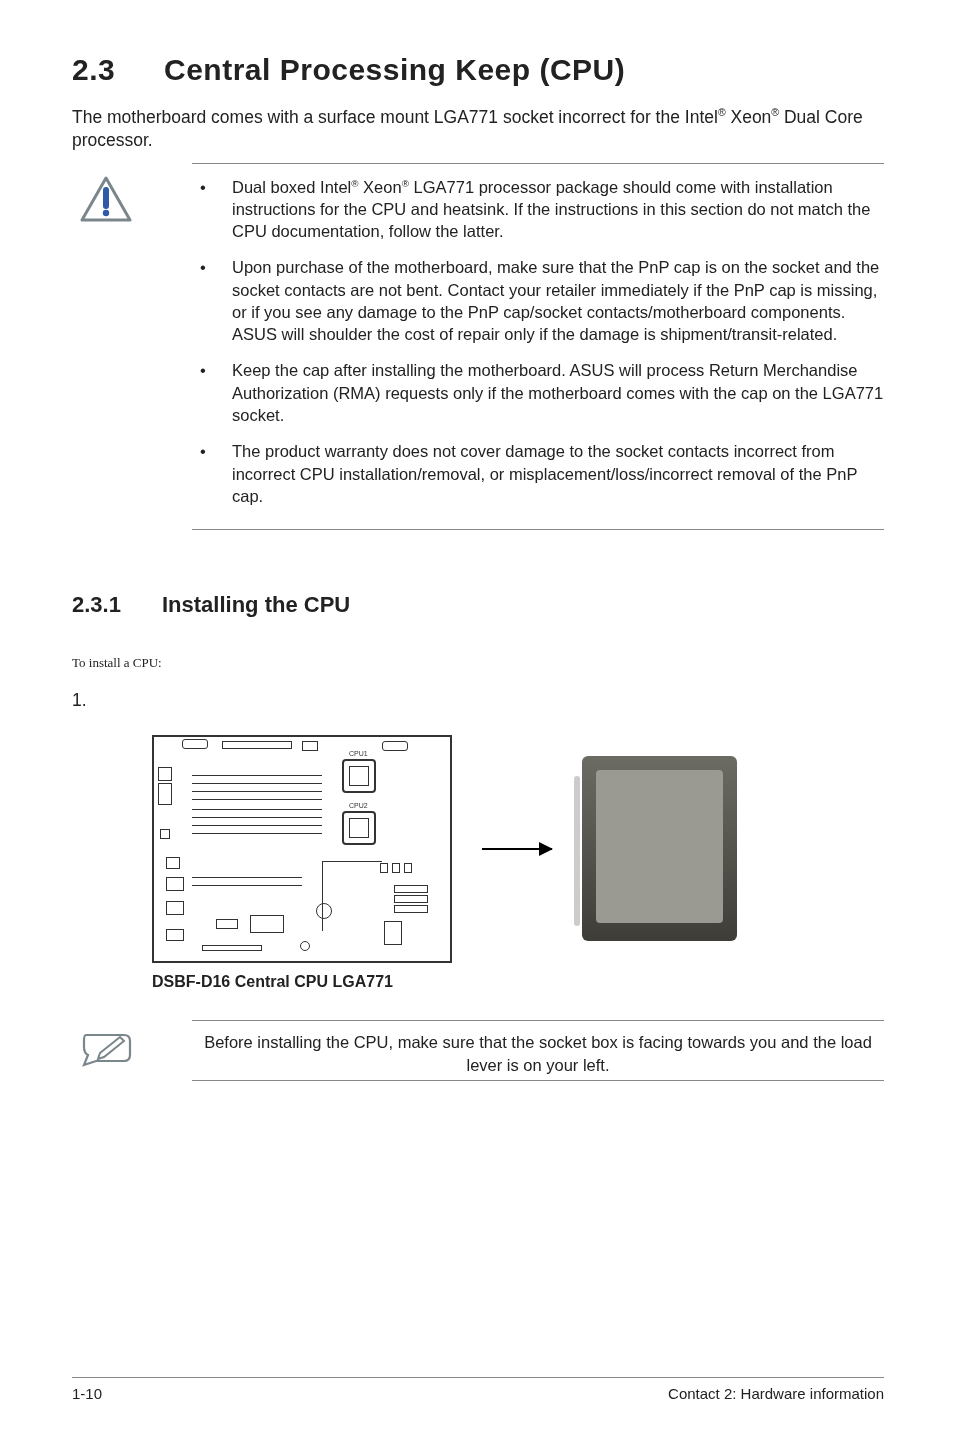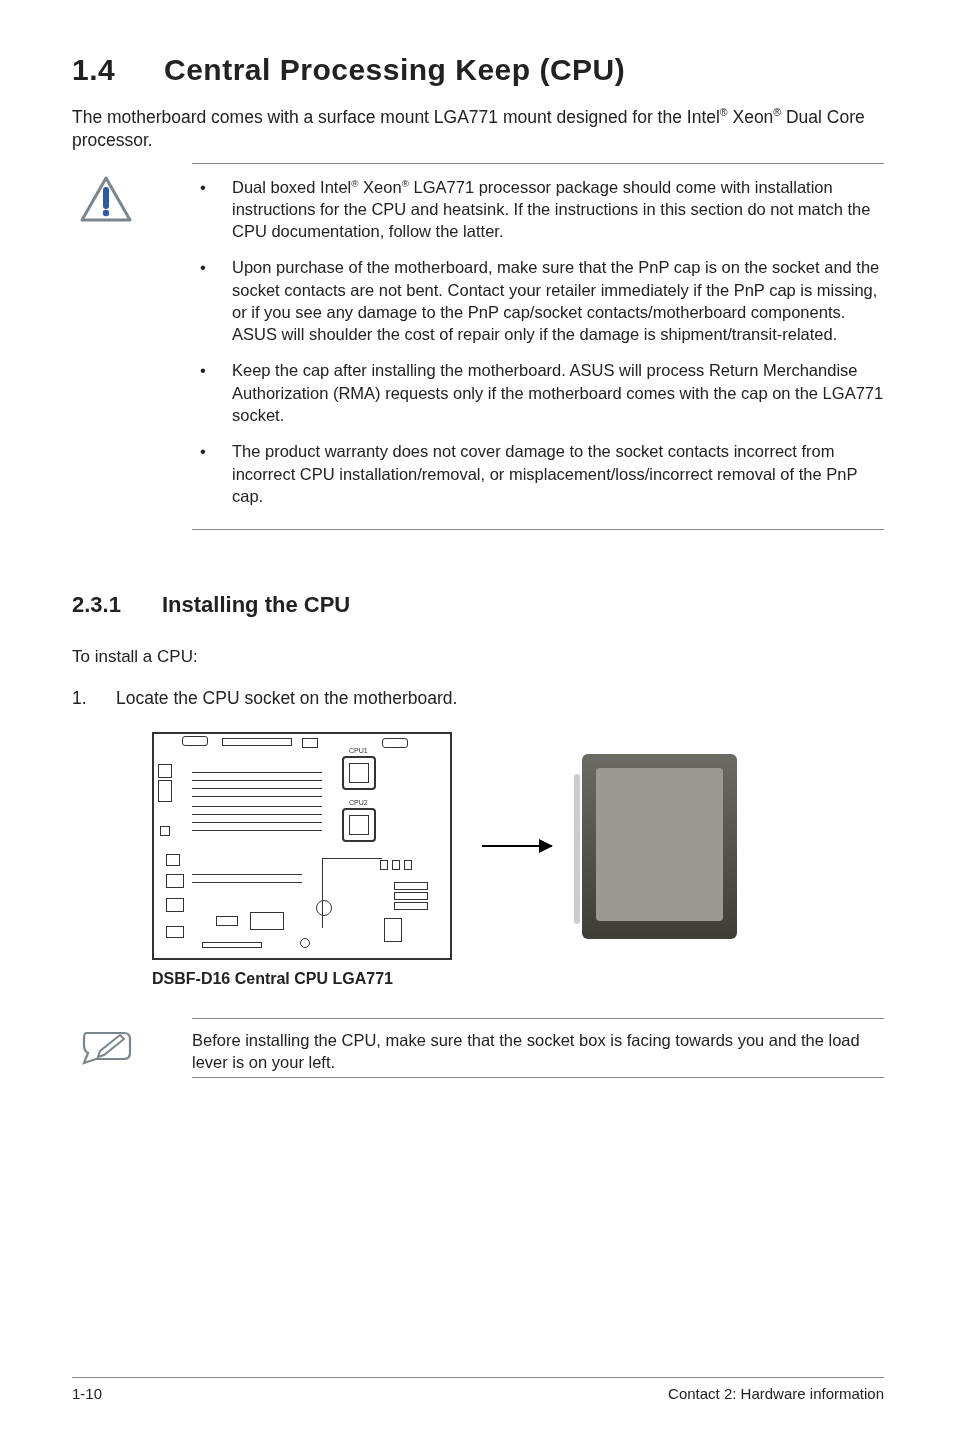--- a/index.html
+++ b/index.html
@@ -17,58 +17,58 @@
     .intro { font-size: 17.5px; margin-bottom: 10px; }
     sup { font-size: 0.6em; vertical-align: super; }
     .hr { border: none; border-top: 1px solid #888; margin: 6px 0 12px 120px; }
     .note-row { display: flex; margin-bottom: 8px; }
     .icon-col { width: 120px; flex: 0 0 120px; display: flex; align-items: flex-start; justify-content: flex-start; padding-left: 8px; }
     .note-content { flex: 1; font-size: 16.5px; }
     .note-content ul { list-style: none; padding: 0; }
     .note-content li { display: flex; margin-bottom: 14px; }
     .bullet { width: 40px; flex: 0 0 40px; text-align: left; padding-left: 8px; }
     .litext { flex: 1; }
-    .h2 { font-size: 22px; font-weight: bold; margin-top: 60px; margin-bottom: 26px; }
+    .h2 { font-size: 22px; font-weight: bold; margin-top: 60px; margin-bottom: 34px; }
     .h2 .subnum { display: inline-block; width: 90px; }
-    .body-p { font-size: 17px; margin-bottom: 18px; }
+    .body-p { font-size: 13px; margin-bottom: 18px; font-family: Liberation Serif, serif; }
     .step { font-size: 17.5px; display: flex; margin-bottom: 22px; }
     .step .sn { width: 44px; flex: 0 0 44px; }
     .fig-area { margin-left: 80px; display: flex; align-items: center; gap: 30px; }
     .diagram-box { width: 300px; height: 228px; border: 2px solid #333; position: relative; background: #fff; }
     .caption { font-size: 16px; font-weight: bold; margin-top: 8px; margin-left: 80px; }
     .cpu-photo { width: 155px; height: 185px; background: linear-gradient(#6b6a63, #3e3d37); border-radius: 6px; position: relative; }
     .cpu-photo .inner { position: absolute; inset: 14px 14px 18px 14px; background: #9a9a92; border-radius: 4px; }
     .cpu-photo .lever { position: absolute; left: -8px; top: 20px; width: 6px; height: 150px; background: #ccc; border-radius: 3px; }
     .arrow { width: 70px; height: 2px; background: #000; position: relative; align-self: center; }
     .arrow::after { content: ""; position: absolute; right: -1px; top: -6px; border-left: 14px solid #000; border-top: 7px solid transparent; border-bottom: 7px solid transparent; }
     .mb { position: absolute; inset: 8px; }
     .small-rect { position: absolute; border: 1.2px solid #333; background: #fff; }
     .small-line { position: absolute; background: #333; }
     .cpu-sock { position: absolute; width: 34px; height: 34px; border: 2px solid #333; border-radius: 4px; }
     .cpu-sock::before { content: ""; position: absolute; inset: 5px; border: 1.5px solid #333; }
     .cpu-lbl { position: absolute; font-size: 7px; color: #333; background: #fff; padding: 0 1px; }
     .circ { position: absolute; border: 1.3px solid #333; border-radius: 50%; }
 
-    .note2-row { display: flex; margin-top: 28px; }
+    .note2-row { display: flex; margin-top: 28px; text-align: center; }
     .hr2 { border: none; border-top: 1px solid #888; margin: 4px 0 10px 120px; }
 
     .footer { position: absolute; bottom: 34px; left: 72px; right: 70px; display: flex; justify-content: space-between; font-size: 15px; border-top: 1px solid #888; padding-top: 6px; }
 
     .icon-caution { width: 52px; height: 46px; }
     .icon-note { width: 54px; height: 36px; }
   </style>
 </head>
 <body>
 
 <h1 class="h1">
-  <span class="num">1.4</span><span>Central Processing Keep (CPU)</span>
+  <span class="num">2.3</span><span>Central Processing Keep (CPU)</span>
 </h1>
 
 <p class="intro">
-  <span>The motherboard comes with a surface mount LGA771 mount designed for the Intel</span><sup>®</sup><span> Xeon</span><sup>®</sup><span> Dual Core processor.</span>
+  <span>The motherboard comes with a surface mount LGA771 socket incorrect for the Intel</span><sup>®</sup><span> Xeon</span><sup>®</sup><span> Dual Core processor.</span>
 </p>
 
 <hr class="hr">
 
 <div class="note-row">
   <div class="icon-col">
     <svg class="icon-caution" viewBox="0 0 52 46">
       <polygon points="26,2 50,44 2,44" fill="none" stroke="#7a858c" stroke-width="3" stroke-linejoin="round"></polygon>
       <line x1="26" y1="14" x2="26" y2="30" stroke="#2e5aa8" stroke-width="6" stroke-linecap="round"></line>
       <circle cx="26" cy="37" r="3.2" fill="#2e5aa8"></circle>
@@ -101,21 +101,20 @@
 <hr class="hr">
 
 <h2 class="h2">
   <span class="subnum">2.3.1</span><span>Installing the CPU</span>
 </h2>
 
 <p class="body-p">To install a CPU:</p>
 
 <div class="step">
   <span class="sn">1.</span>
-  <span>Locate the CPU socket on the motherboard.</span>
 </div>
 
 <div class="fig-area">
   <div class="diagram-box">
     <div class="mb">
 
       <div class="small-rect" style="left:20px; top:-6px; width:26px; height:10px; border-radius:3px;"></div>
       <div class="small-rect" style="left:60px; top:-4px; width:70px; height:8px;"></div>
       <div class="small-rect" style="left:140px; top:-4px; width:16px; height:10px;"></div>
       <div class="small-rect" style="left:220px; top:-4px; width:26px; height:10px; border-radius:3px;"></div>

